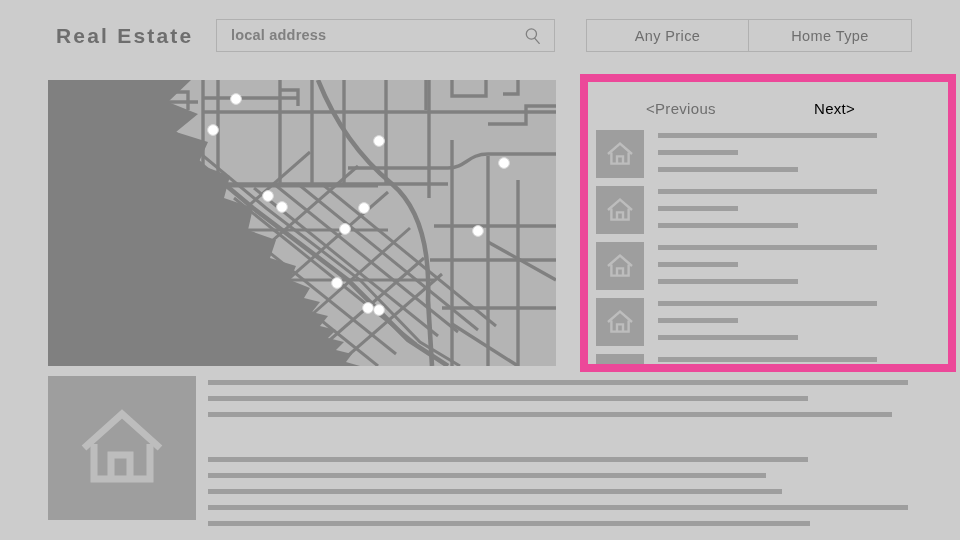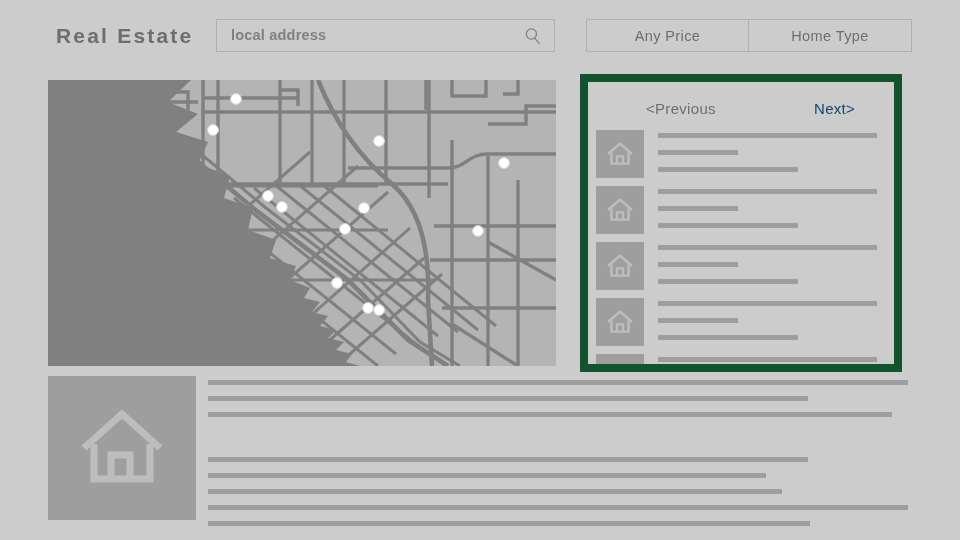--- a/index.html
+++ b/index.html
@@ -80,43 +80,43 @@
     width: 508px; height: 286px;
     background: #b4b4b4;
     overflow: hidden;
   }
   #map-svg { display: block; }
 
   
   #listings-panel {
     position: absolute;
     left: 580px; top: 74px;
-    width: 322px; height: 298px;
-    border: 8px solid #14532d;
+    width: 376px; height: 298px;
+    border: 8px solid #ec4899;
     box-sizing: border-box;
     background: #cccccc;
     overflow: hidden;
   }
   #pagination {
     position: absolute;
     left: 8px; top: 8px;
     width: 306px; height: 40px;
   }
   #prev-link {
     position: absolute;
     left: 50px; top: 10px;
     font-size: 15px;
     color: #6e6e6e;
     letter-spacing: 0.3px;
   }
   #next-link {
     position: absolute;
     left: 218px; top: 10px;
     font-size: 15px;
-    color: #0c4a6e;
+    color: #000000;
     letter-spacing: 0.3px;
   }
   #listings-scroll {
     position: absolute;
     left: 8px; top: 48px;
     width: 306px; height: 242px;
     overflow: hidden;
   }
   .listing-row {
     position: relative;

